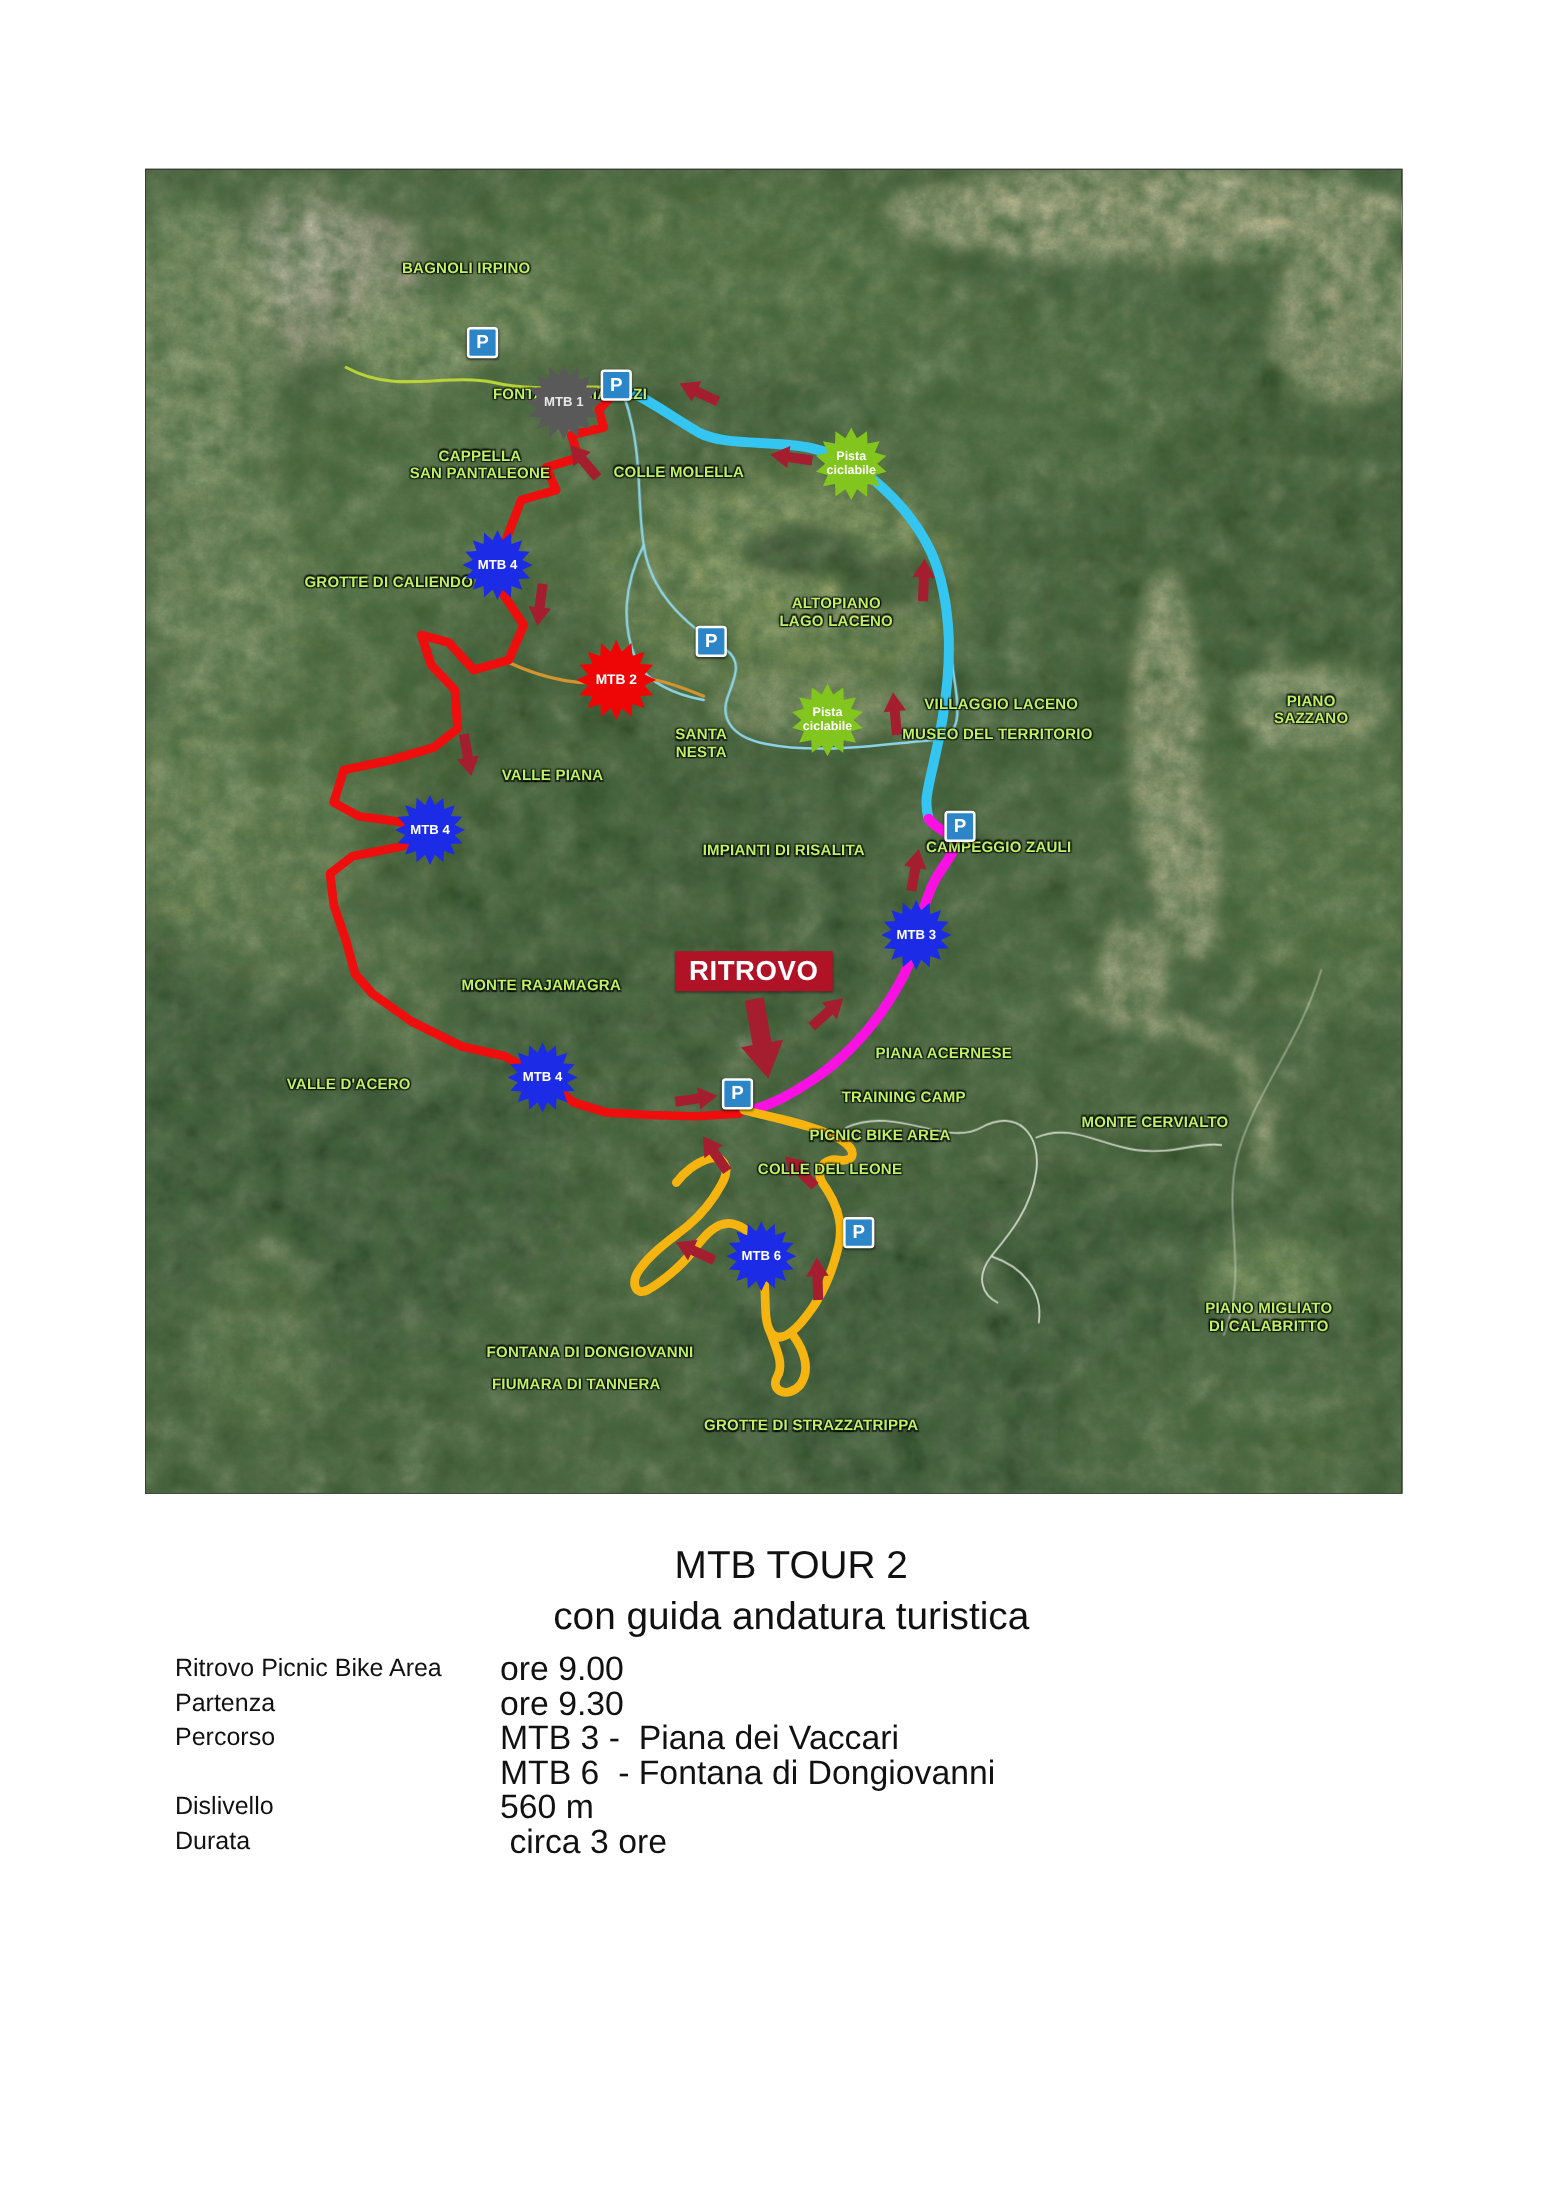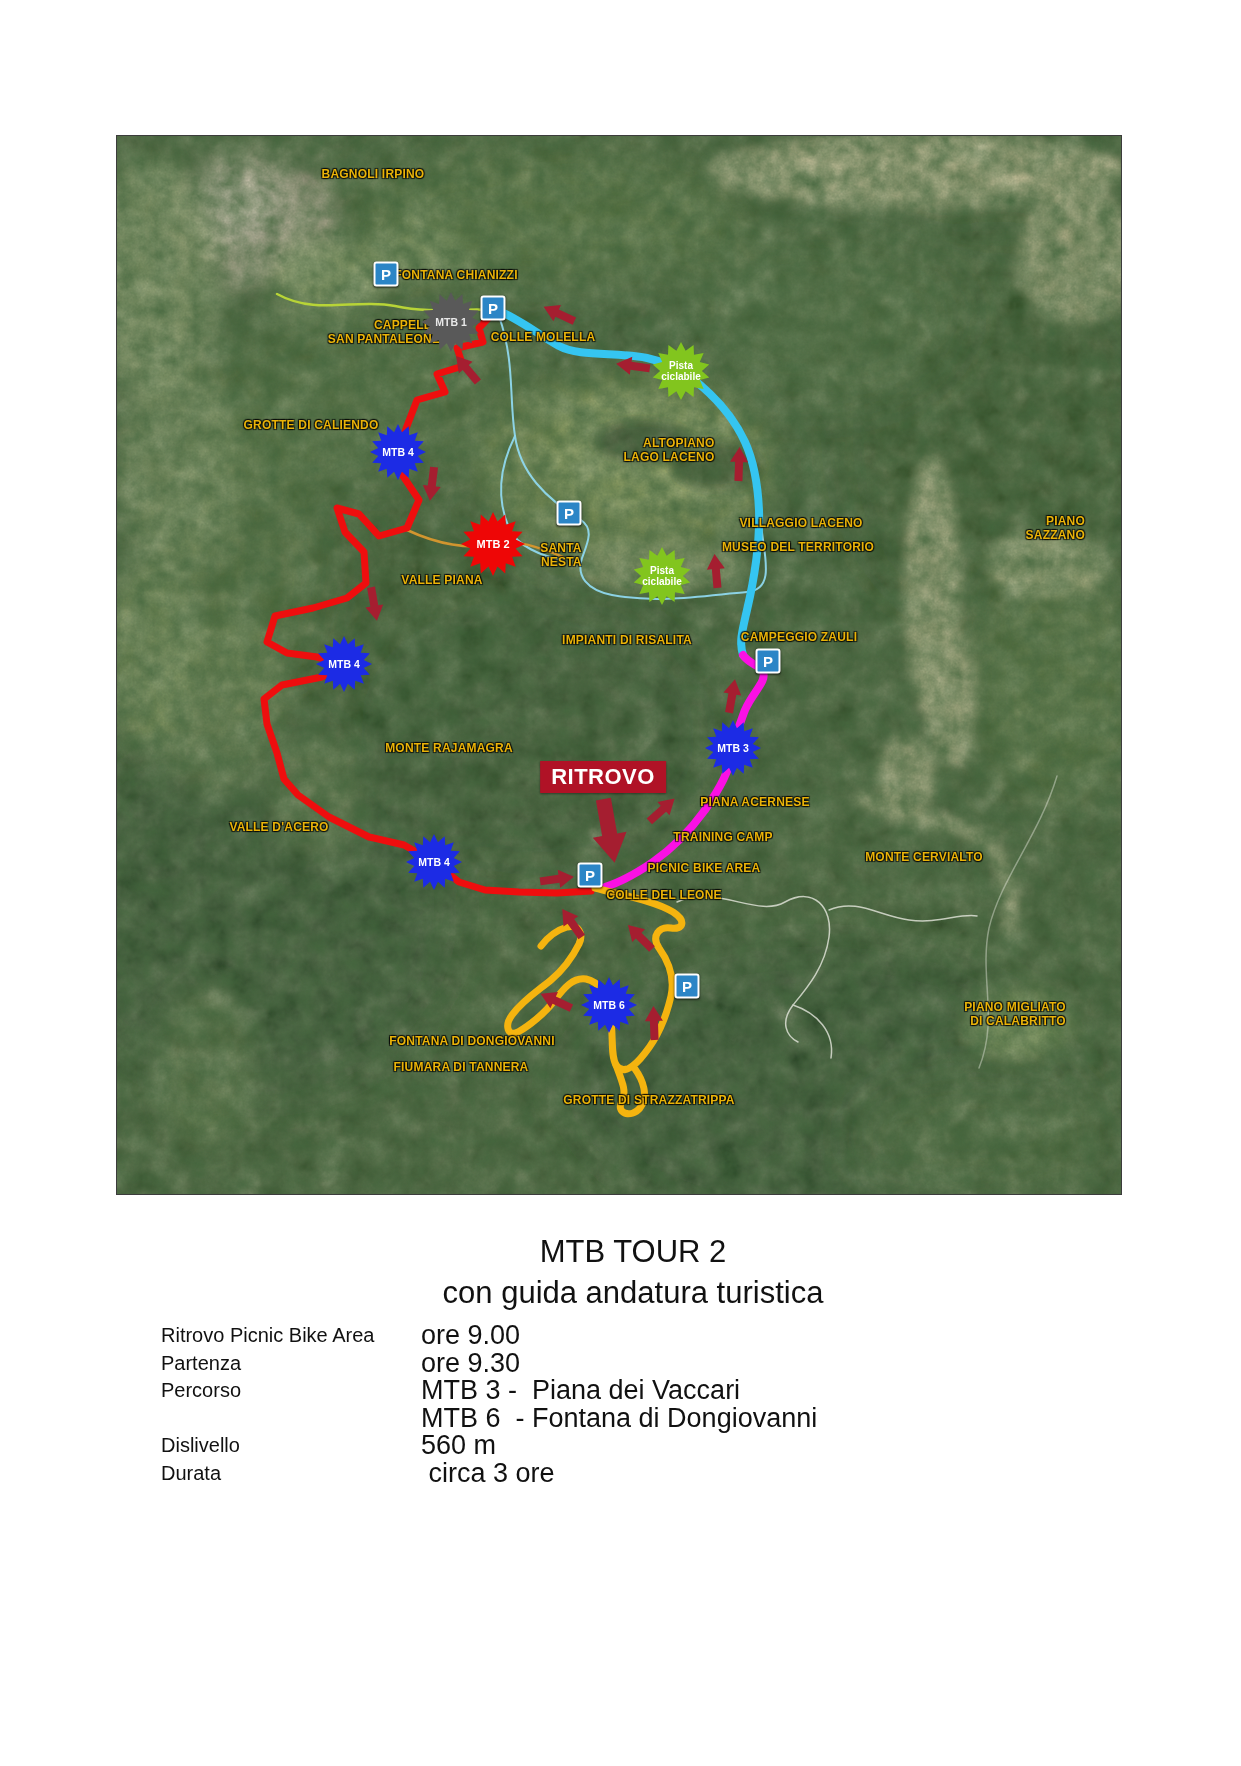--- a/index.html
+++ b/index.html
@@ -9,24 +9,25 @@
   }
   
   .trail-map{
     position:absolute;left:116px;top:135px;width:1004px;height:1058px;
     border:1px solid #3c3c3c;box-sizing:content-box;background:#37502c;
   }
   .map-art{position:absolute;left:0;top:0;display:block;}
   .map-overlay{position:absolute;left:0;top:0;width:100%;height:100%;}
   .map-label{
     position:absolute;transform:translate(-50%,-50%);
-    color:#eab308;font-weight:bold;font-size:12px;line-height:13.5px;
-    letter-spacing:.2px;white-space:pre-line;text-align:right;
+    color:#bef264;font-weight:bold;font-size:12px;line-height:13.5px;
+    letter-spacing:.2px;white-space:pre-line;text-align:center;
     text-shadow:-1px -1px 1px rgba(0,0,0,.75),1px -1px 1px rgba(0,0,0,.75),
                 -1px 1px 1px rgba(0,0,0,.75),1px 1px 1px rgba(0,0,0,.75);
+    margin-top:40px;
   }
   .badge{
     position:absolute;transform:translate(-50%,-50%);
     display:flex;align-items:center;justify-content:center;
     text-align:center;font-weight:bold;white-space:pre-line;
   }
   .badge span{position:relative;}
   .badge-blue {width:56px;height:56px;background:var(--c-badge_blue);color:#fff;font-size:10.5px;}
   .badge-red  {width:64px;height:64px;background:var(--c-badge_red);color:#fff;font-size:11px;}
   .badge-gray {width:60px;height:60px;background:var(--c-badge_gray);color:#e8e8e8;font-size:10.5px;}
@@ -41,21 +42,21 @@
   .ritrovo{
     position:absolute;transform:translate(-50%,-50%);
     background:var(--c-ritrovo_bg);color:#fff;font-weight:bold;
     font-size:22px;padding:3px 11px;letter-spacing:.5px;
     box-shadow:0 1px 2px rgba(0,0,0,.4);
   }
   
   .title-wrap{position:absolute;left:0;top:1232px;width:1266px;text-align:center;color:#111;}
   .page-title{font-size:31px;line-height:40px;}
   .page-subtitle{font-size:31px;line-height:41px;}
-  .tour-details{position:absolute;left:161px;top:1322px;color:#111;}
+  .tour-details{position:absolute;left:140px;top:1322px;color:#111;}
   .detail-row{display:flex;height:27.5px;align-items:center;}
   .detail-label{width:260px;font-size:20px;white-space:pre;}
   .detail-value{font-size:27px;white-space:pre;}
 </style>
 </head>
 <body>
 
 <div class="trail-map">
 
   <svg class="map-art" width="1004" height="1058" viewBox="0 0 1004 1058">
@@ -182,21 +183,21 @@
       <div class="map-label" style="left: 552px; top: 314px;">ALTOPIANO
 LAGO LACENO</div>
       <div class="map-label" style="left: 444px; top: 419px;">SANTA
 NESTA</div>
       <div class="map-label" style="left: 325px; top: 445px;">VALLE PIANA</div>
       <div class="map-label" style="left: 684px; top: 388px;">VILLAGGIO LACENO</div>
       <div class="map-label" style="left: 681px; top: 412px;">MUSEO DEL TERRITORIO</div>
       <div class="map-label" style="left: 510px; top: 505px;">IMPIANTI DI RISALITA</div>
       <div class="map-label" style="left: 682px; top: 502px;">CAMPEGGIO ZAULI</div>
       <div class="map-label" style="left: 932px; top: 392px;">PIANO  SAZZANO</div>
-      <div class="map-label" style="left: 332px; top: 613px;">MONTE RAJAMAGRA</div>
+      <div class="map-label" style="left: 316px; top: 613px;">MONTE RAJAMAGRA</div>
       <div class="map-label" style="left: 162px; top: 692px;">VALLE D'ACERO</div>
       <div class="map-label" style="left: 638px; top: 667px;">PIANA ACERNESE</div>
       <div class="map-label" style="left: 606px; top: 702px;">TRAINING CAMP</div>
       <div class="map-label" style="left: 587px; top: 733px;">PICNIC BIKE AREA</div>
       <div class="map-label" style="left: 547px; top: 760px;">COLLE DEL LEONE</div>
       <div class="map-label" style="left: 807px; top: 722px;">MONTE CERVIALTO</div>
       <div class="map-label" style="left: 355px; top: 906px;">FONTANA DI DONGIOVANNI</div>
       <div class="map-label" style="left: 344px; top: 932px;">FIUMARA DI TANNERA</div>
       <div class="map-label" style="left: 532px; top: 965px;">GROTTE DI STRAZZATRIPPA</div>
       <div class="map-label" style="left: 898px; top: 878px;">PIANO MIGLIATO

